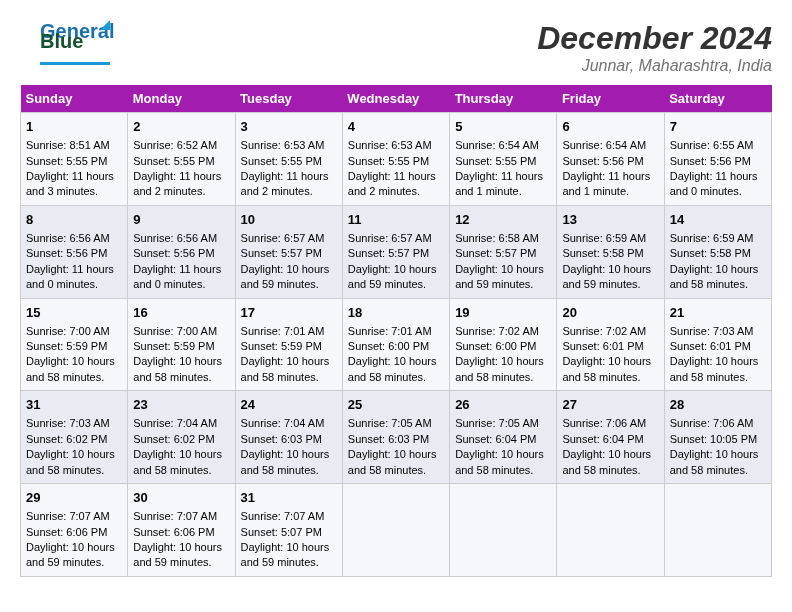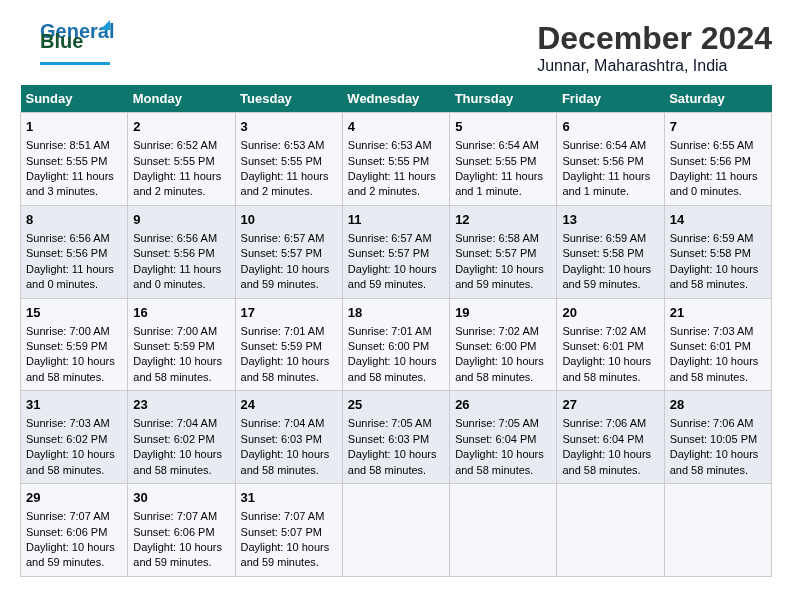--- a/index.html
+++ b/index.html
@@ -15,39 +15,40 @@
       justify-content: space-between;
       align-items: flex-start;
       margin-bottom: 10px;
     }
     .logo {
       display: flex;
       flex-direction: column;
       align-items: flex-start;
     }
     .title-block {
-      text-align: left;
+      text-align: right;
+      font-style: italic;
     }
     .title-block h1 {
       font-size: 32px;
       font-weight: bold;
       color: #333;
     }
     .title-block h2 {
       font-size: 16px;
       font-weight: normal;
-      color: #0f172a;
+      color: #737373;
     }
     table {
       width: 100%;
       border-collapse: collapse;
       font-size: 11px;
     }
     thead tr th {
-      background-color: #0f766e;
+      background-color: #a21caf;
       color: #fff;
       text-align: left;
       padding: 6px 5px;
       font-size: 13px;
       font-weight: bold;
     }
     tbody tr td {
       vertical-align: top;
       padding: 5px 5px;
       border: 1px solid #ccc;

